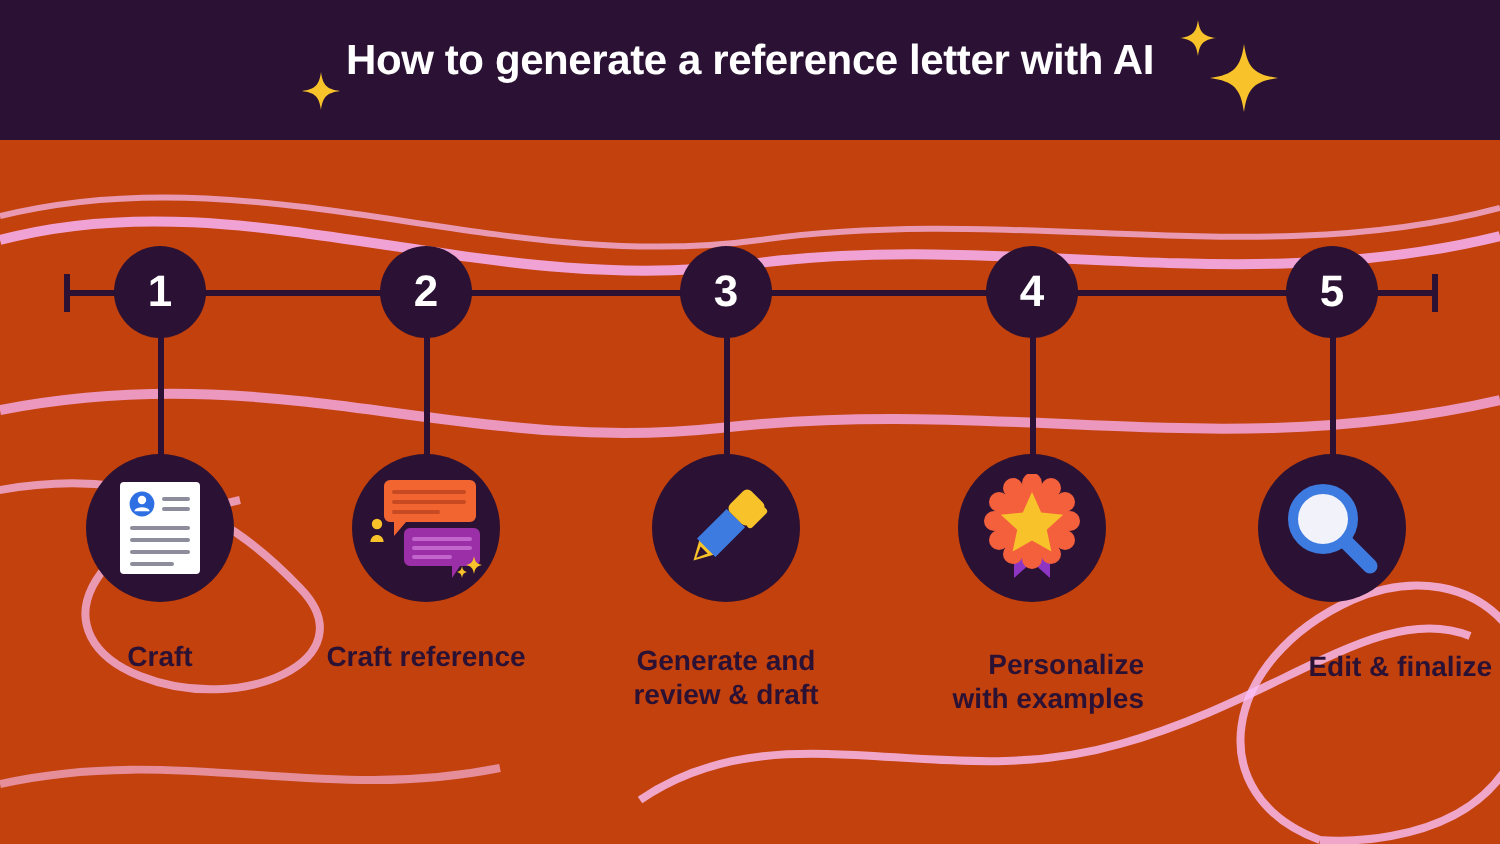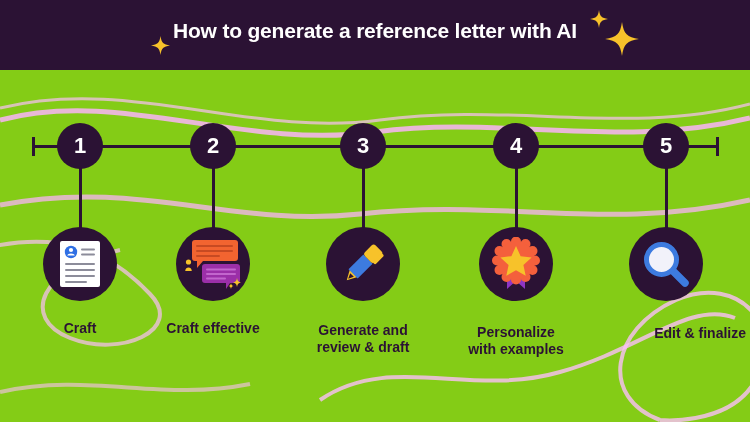--- a/index.html
+++ b/index.html
@@ -4,21 +4,21 @@
 <style>
   * { box-sizing: border-box; margin: 0; padding: 0; }
   html, body {
     width: 750px; height: 422px;
     overflow: hidden;
     font-family: "Liberation Sans", sans-serif;
   }
   #stage {
     position: relative;
     width: 750px; height: 422px;
-    background: #84cc16;
+    background: #c2410c;
     overflow: hidden;
   }
   
   #bg-swirls {
     position: absolute; left: 0; top: 0;
     width: 750px; height: 422px;
     pointer-events: none;
   }
   
   #header {
@@ -227,27 +227,27 @@
     <svg width="48" height="48" viewBox="0 0 48 48" xmlns="http://www.w3.org/2000/svg">
       <line x1="29" y1="29" x2="43" y2="43" stroke="#3D7BE0" stroke-width="7.5" stroke-linecap="round"></line>
       <circle cx="19.5" cy="19.5" r="15" fill="#F2F2FA" stroke="#3D7BE0" stroke-width="5"></circle>
     </svg>
   </div>
 
   <div class="caption" style="left:0px; top:320px;">
     <div>Craft</div>
   </div>
   <div class="caption" style="left:133px; top:320px;">
-    <div>Craft effective</div>
+    <div>Craft reference</div>
   </div>
   <div class="caption" style="left:283px; top:322px;">
     <div>Generate and</div>
     <div>review &amp; draft</div>
   </div>
-  <div class="caption" style="left:436px; top:324px;">
+  <div class="caption" style="left:412px; top:324px;text-align:right;">
     <div>Personalize</div>
     <div>with examples</div>
   </div>
   <div class="caption" style="left:586px; top:325px;text-align:right;">
     <div>Edit &amp; finalize</div>
   </div>
 
 </div>
 
 </body></html>

